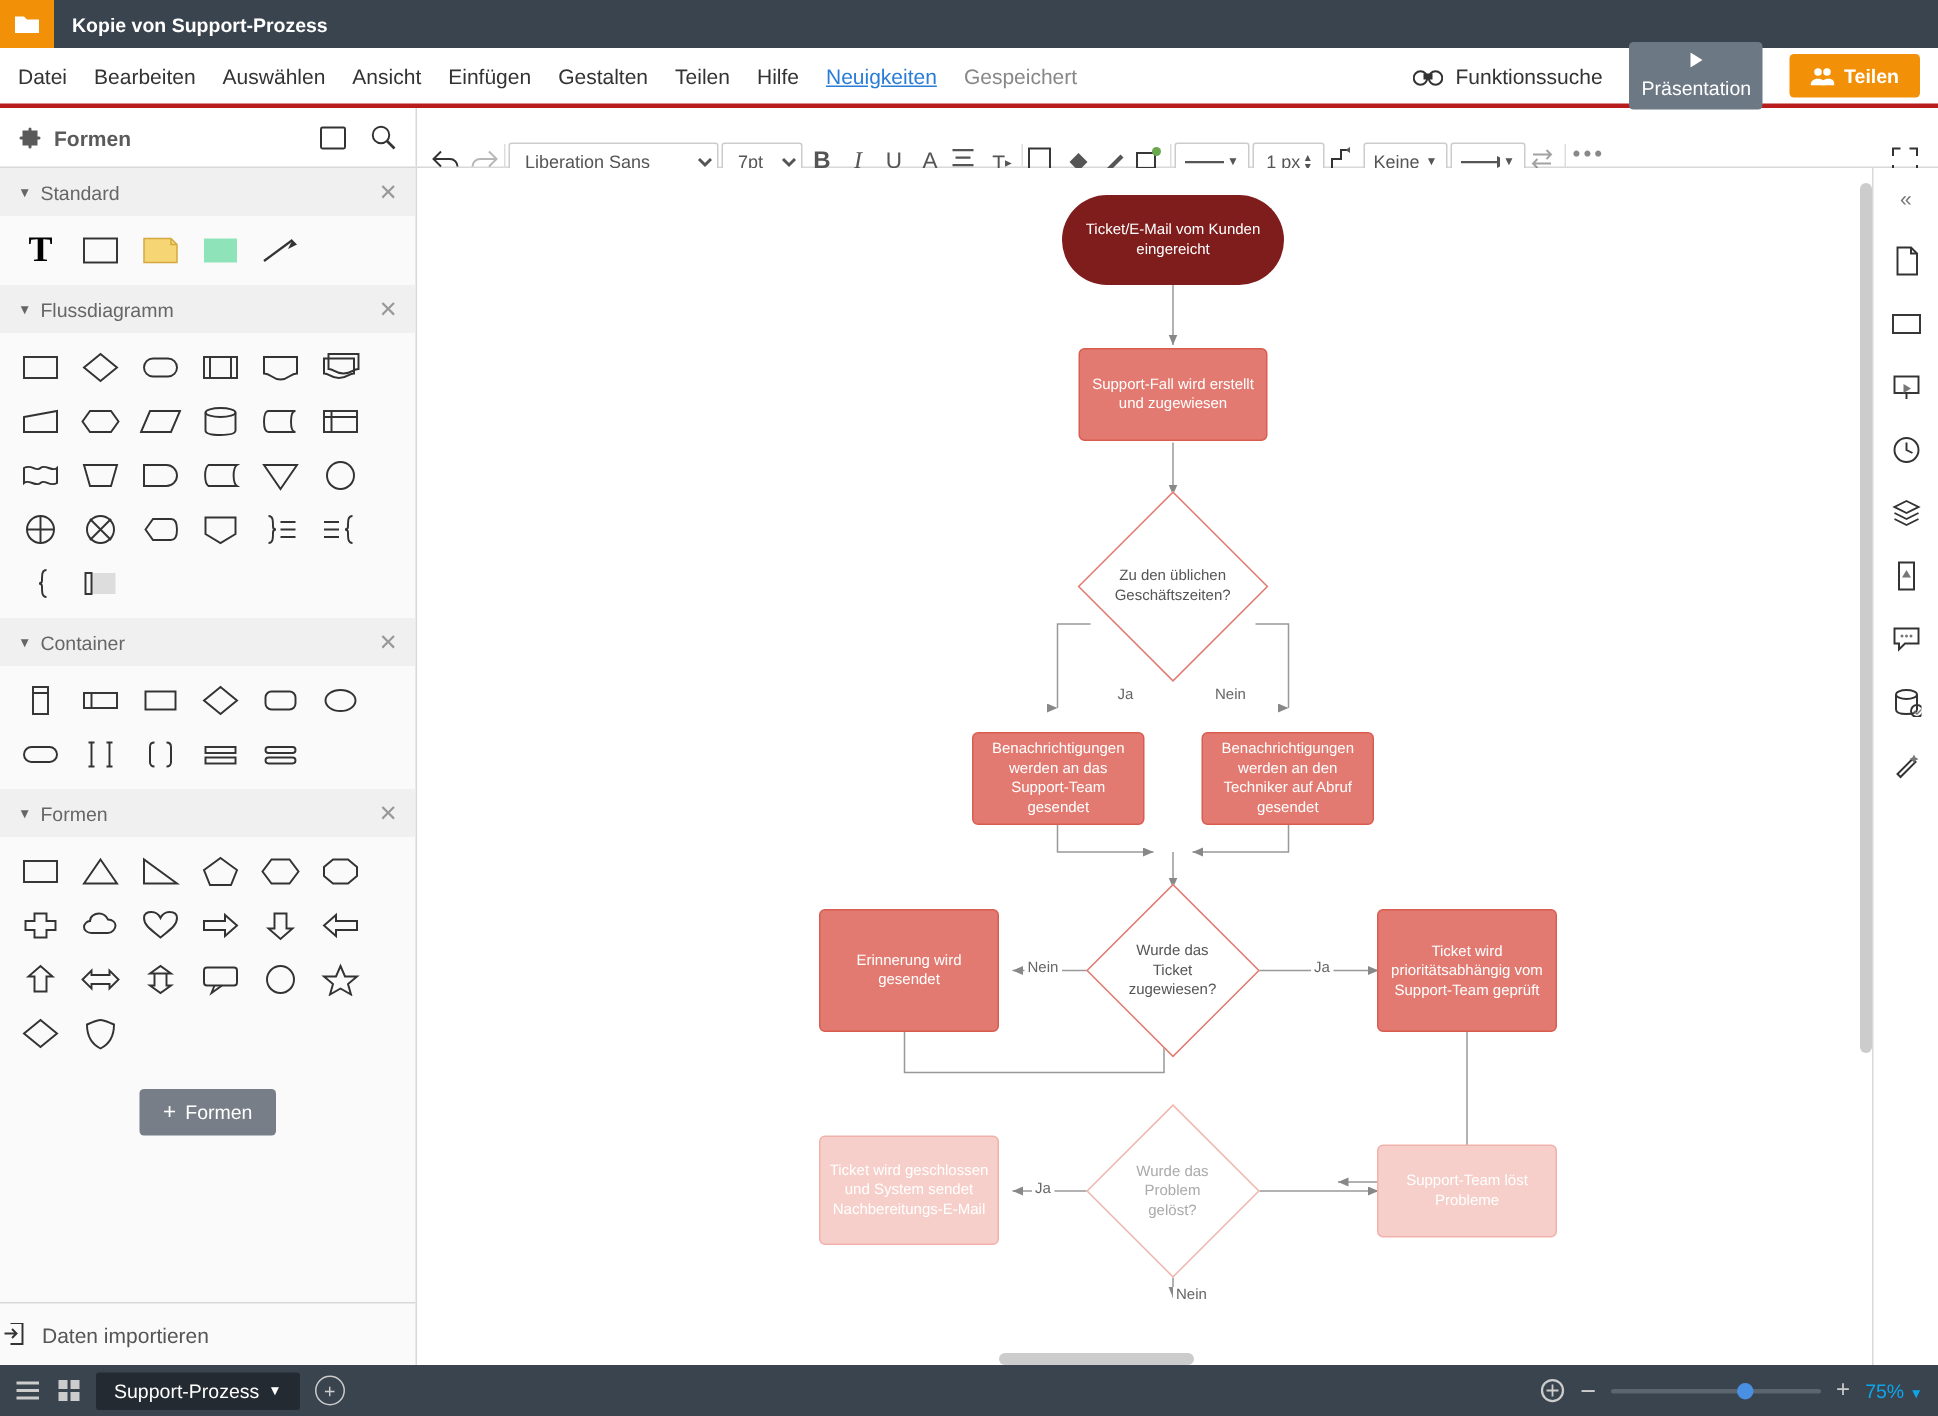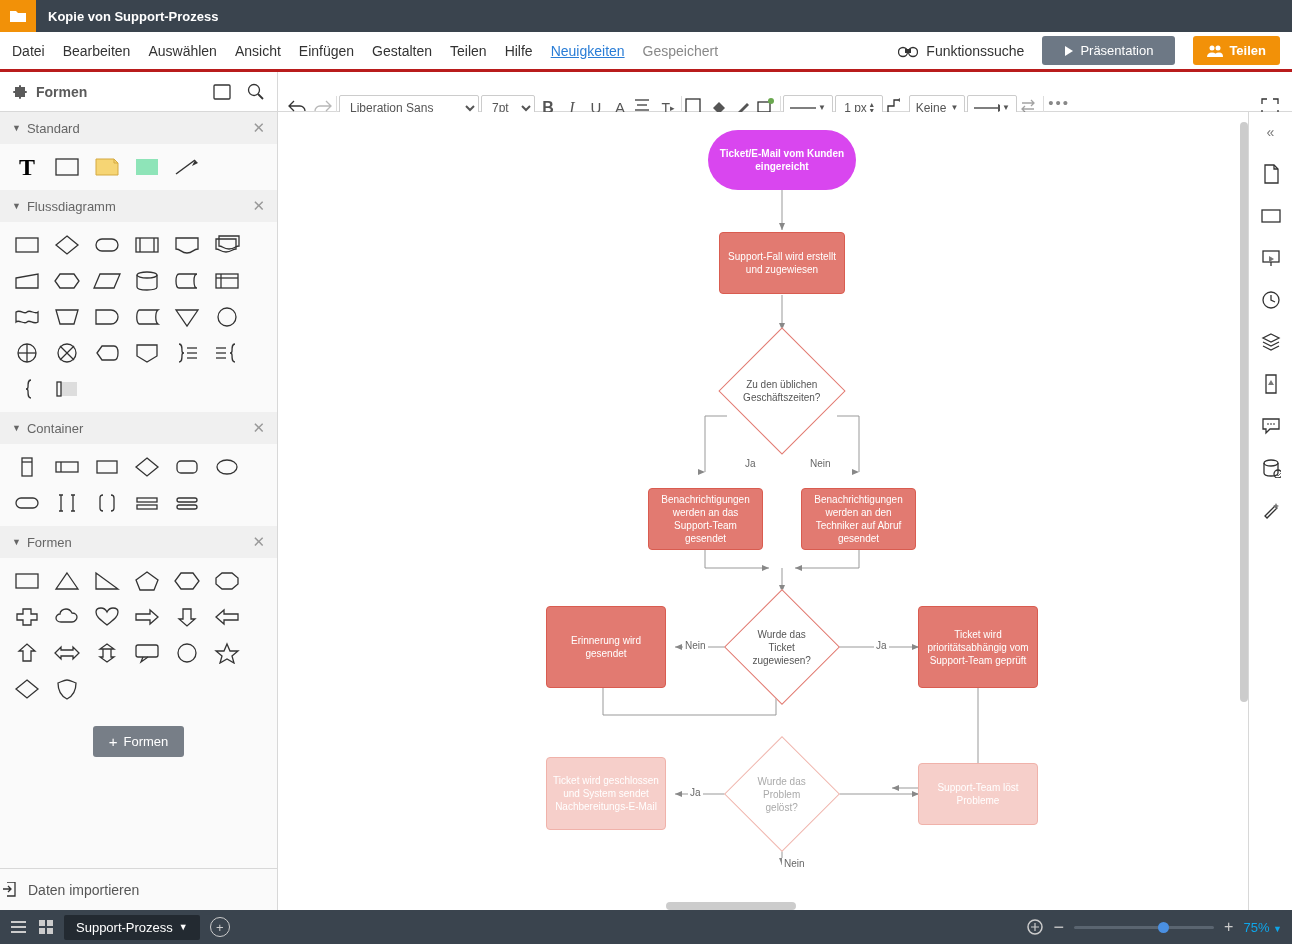--- a/index.html
+++ b/index.html
@@ -9,21 +9,21 @@
 .titlebar { height: 32px; background: #3a444e; display: flex; align-items: center; color: #fff; font-size: 13px; }
 .titlebar .folder { width: 36px; height: 32px; background: #f29108; display: flex; align-items: center; justify-content: center; }
 .titlebar .title { padding-left: 12px; font-weight: 600; }
 
 
 .menubar { height: 40px; background: #fff; border-bottom: 3px solid #b91c1c; display: flex; align-items: center; padding: 0 12px; gap: 18px; font-size: 14px; color: #333; }
 .menubar .menu-item { cursor: pointer; }
 .menubar .link { color: #2a7dd6; text-decoration: underline; }
 .menubar .spacer { flex: 1; }
 .menubar .feature-search { display: flex; align-items: center; gap: 8px; color: #333; }
-.menubar .btn-present { background: #6d7885; color: #fff; padding: 7px 22px; border-radius: 3px; font-size: 13px; display: flex; align-items: center; gap: 6px; }
+.menubar .btn-present { background: #6d7885; color: #fff; padding: 7px 8px; border-radius: 3px; font-size: 13px; display: flex; align-items: center; gap: 6px; flex-direction: column; }
 .menubar .btn-share { background: #f29108; color: #fff; padding: 7px 14px; border-radius: 3px; font-size: 13px; display: flex; align-items: center; gap: 6px; font-weight: 600; }
 
 
 .toolbar-row { height: 40px; border-bottom: 1px solid #d8d8d8; display: flex; align-items: stretch; }
 .shapes-header { width: 278px; display: flex; align-items: center; padding: 0 12px; font-size: 14px; color: #5a5a5a; font-weight: 600; gap: 8px; border-right: 1px solid #d8d8d8; }
 .shapes-header .sh-spacer { flex: 1; }
 .toolbar { flex: 1; display: flex; align-items: center; padding: 0 10px; gap: 2px; font-size: 13px; color: #555; margin-top: 32px; }
 .toolbar .sep { width: 1px; height: 24px; background: #ddd; }
 .toolbar select, .toolbar .pill { height: 26px; border: 1px solid #ccc; border-radius: 2px; padding: 0 6px; background: #fff; font-size: 12px; color: #555; }
 .toolbar .pill { display: flex; align-items: center; min-width: 42px; justify-content: center; }
@@ -46,21 +46,21 @@
 .left-panel .btn-formen { margin: 14px auto; background: #777e87; color: #fff; padding: 7px 16px; border-radius: 3px; font-size: 13px; display: flex; align-items: center; gap: 6px; width: fit-content; }
 .left-panel .import { height: 42px; border-top: 1px solid #d8d8d8; display: flex; align-items: center; justify-content: flex-start; gap: 10px; font-size: 14px; color: #555; }
 
 
 .canvas-wrap { flex: 1; position: relative; overflow: hidden; background: #fff; }
 .canvas { position: absolute; inset: 0; }
 .canvas-scroll-h { position: absolute; bottom: 0; left: 40%; width: 130px; height: 8px; background: #ccc; border-radius: 4px; }
 .canvas-scroll-v { position: absolute; right: 0; top: 10px; width: 8px; height: 580px; background: #ccc; border-radius: 4px; }
 
 .node { position: absolute; font-size: 10px; color: #fff; display: flex; align-items: center; justify-content: center; text-align: center; padding: 6px; line-height: 1.3; }
-.terminator { background: #d946ef; border-radius: 30px; font-weight: bold; }
+.terminator { background: #7f1d1d; border-radius: 30px; }
 .process { background: #e27a71; border: 1.5px solid #d95c50; border-radius: 4px; }
 .process.faded { background: #f6cfca; border-color: #f0b2aa; color: #fff; }
 .decision { background: #fff; border: 1.5px solid #e27a71; color: #555; transform: rotate(45deg); }
 .decision.faded { border-color: #f0b6ae; color: #aaa; }
 .decision > span { transform: rotate(-45deg); display: block; width: 120px; }
 .edge-label { position: absolute; font-size: 10px; color: #666; background: #fff; padding: 0 2px; }
 
 
 .right-rail { width: 44px; border-left: 1px solid #d8d8d8; display: flex; flex-direction: column; align-items: center; padding-top: 8px; gap: 18px; color: #777; background: #fff; }
 .right-rail .rbtn { width: 24px; height: 24px; cursor: pointer; display: flex; align-items: center; justify-content: center; }

